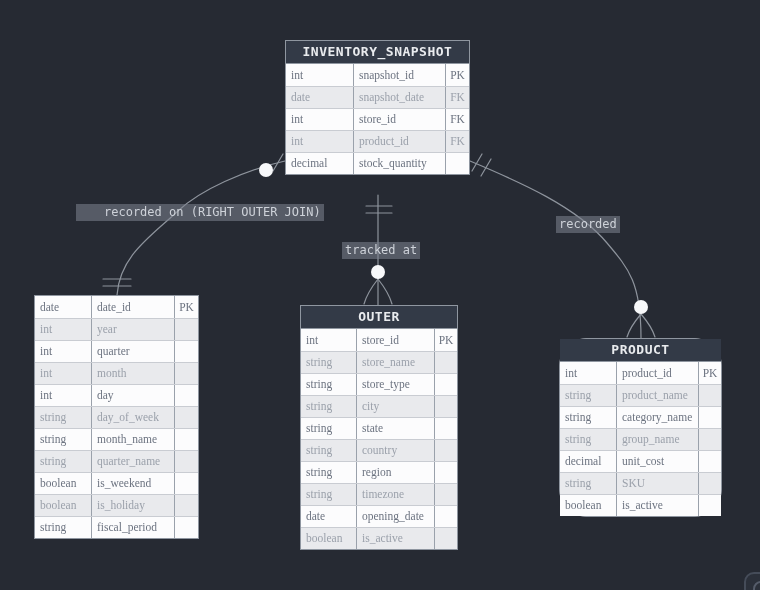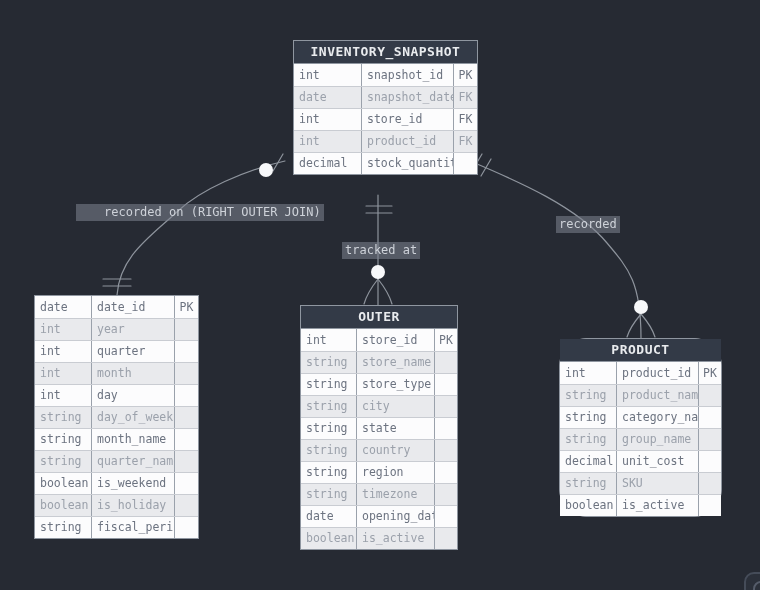--- a/index.html
+++ b/index.html
@@ -38,29 +38,30 @@
     border-bottom: 1px solid #8f96a0;
     white-space: nowrap;
     overflow: hidden;
   }
   .row {
     display: grid;
     grid-template-columns: var(--c1) 1fr var(--c3);
     height: 21px; line-height: 21px;
     border-top: 1px solid #c9ccd2;
     white-space: nowrap;
+    font-family: Liberation Serif, serif;
   }
   .row:first-child { height: 22px; line-height: 22px; border-top: none; }
   .row:nth-child(odd)  { background: #fcfcfd; color: #6c7380; }
   .row:nth-child(even) { background: #e9eaed; color: #9ba1ab; }
   .cell { overflow: hidden; }
   .cell-type, .cell-name { padding-left: 5px; border-right: 1px solid #9aa1ab; }
   .cell-key { text-align: center; }
 
-  .e-inventory { left: 285px; top: 40px;  width: 185px; margin-left: 8px; --c1: 68px; --c3: 23px; }
+  .e-inventory { left: 285px; top: 40px;  width: 185px; --c1: 68px; --c3: 23px; }
   .e-datedim   { left: 34px;  top: 295px; width: 165px; --c1: 57px; --c3: 23px; }
   .e-store     { left: 300px; top: 305px; width: 158px; --c1: 56px; --c3: 22px; }
   .e-product   { left: 559px; top: 338px; width: 163px; border-radius: 28px; --c1: 57px; --c3: 22px; }
 
   
   .rel-label {
     position: absolute;
     z-index: 2;
     background: rgba(126, 132, 143, 0.55);
     color: #ced2d9;

